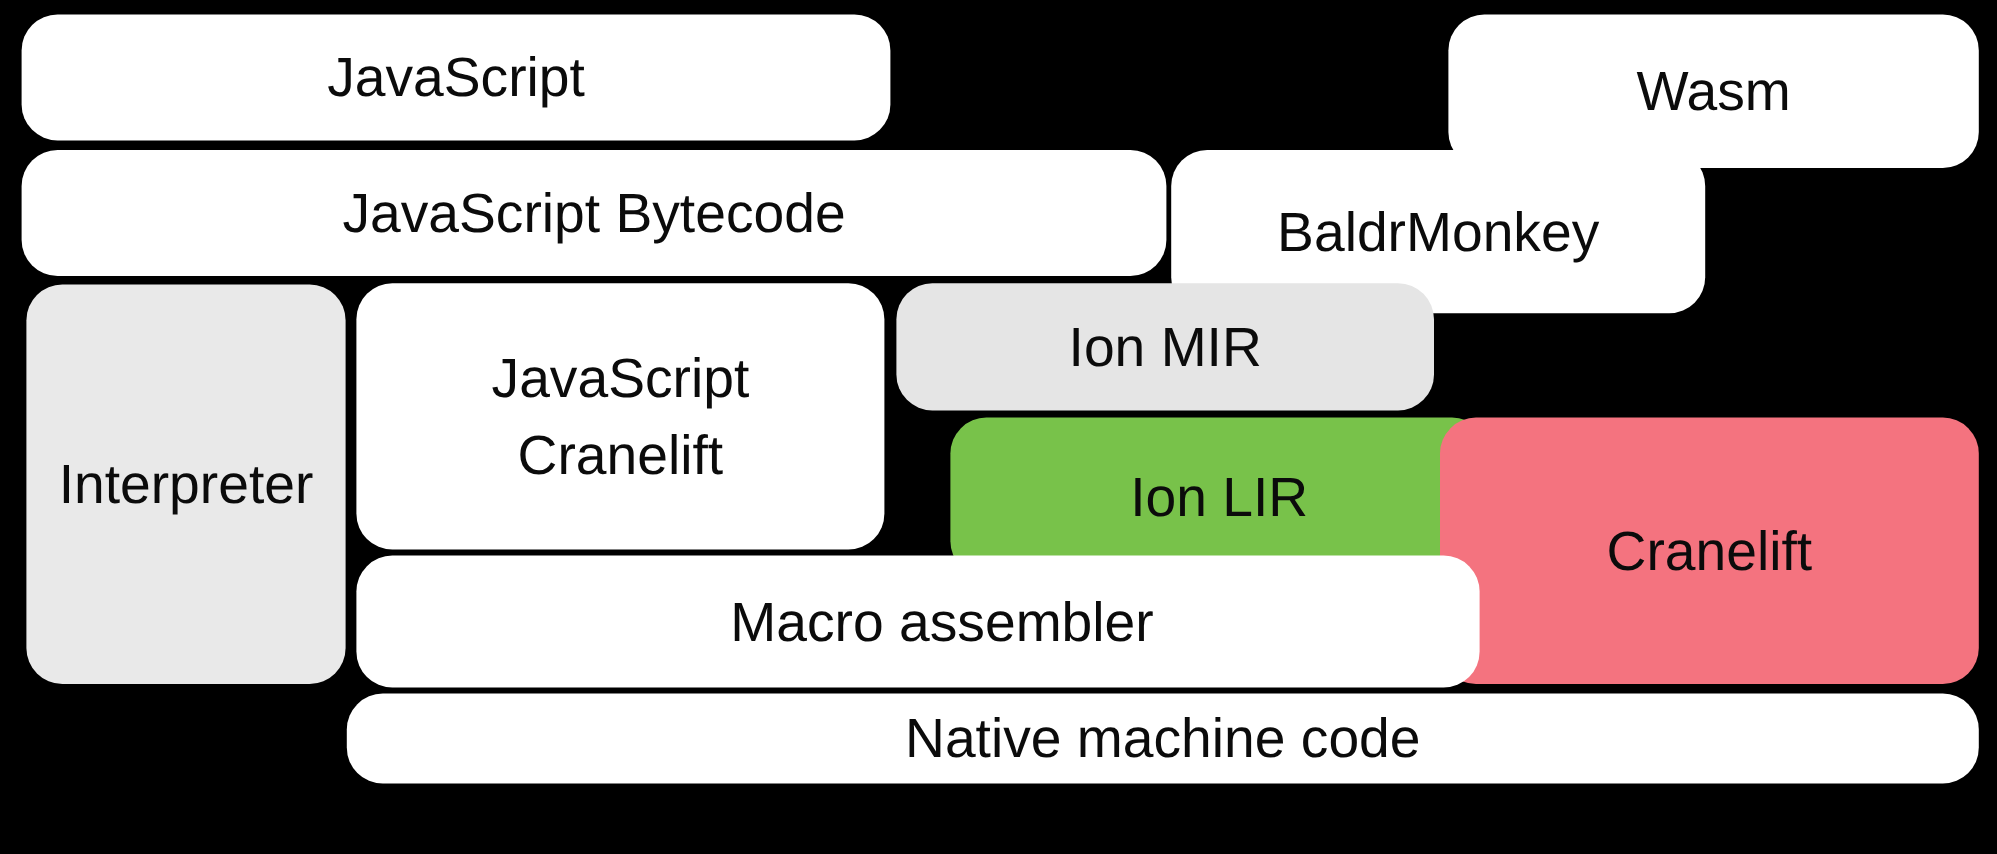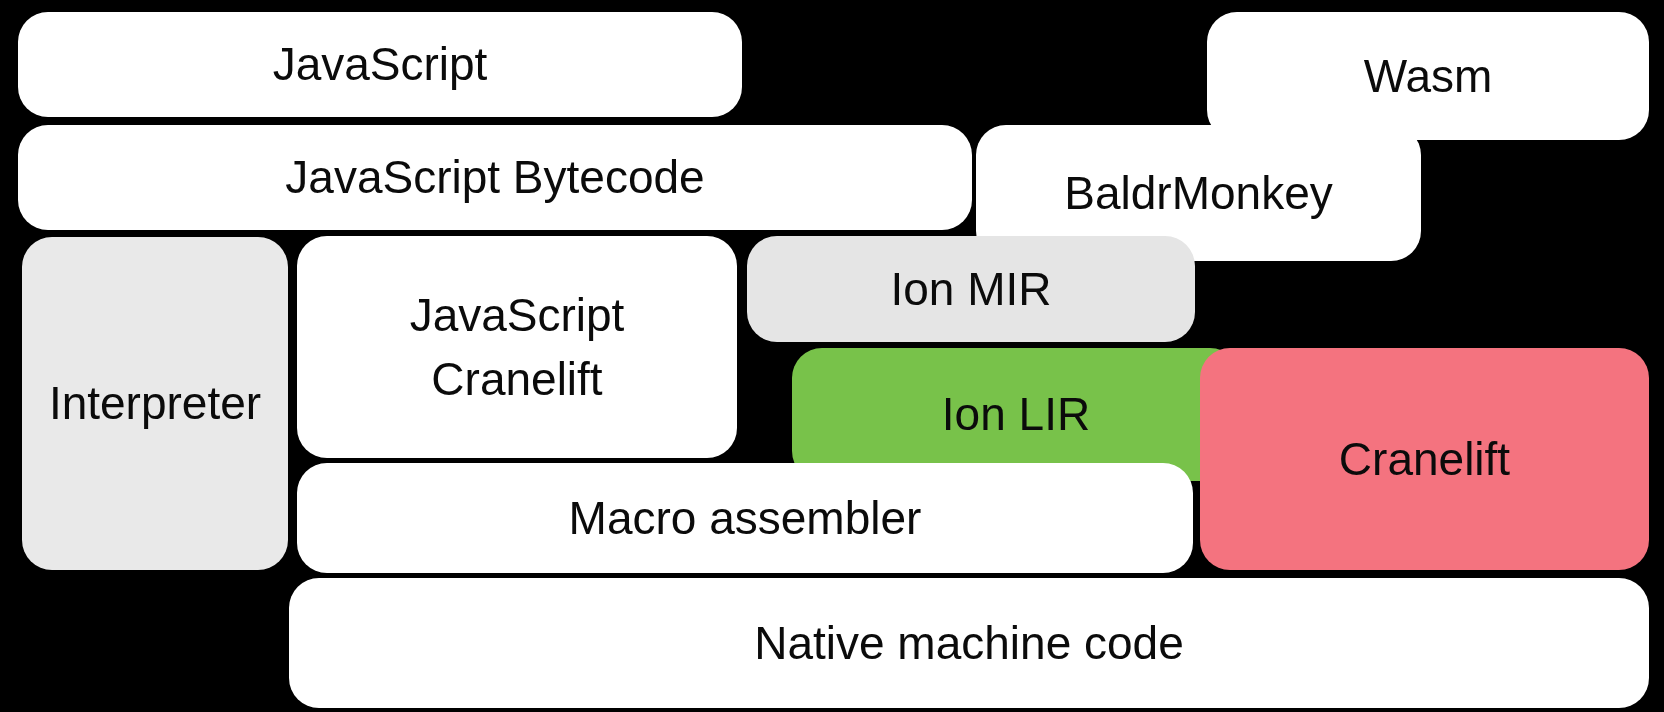--- a/index.html
+++ b/index.html
@@ -32,22 +32,22 @@
   .b-javascript   { left: 18px;   top: 12px;  width: 724px;  height: 105px; }
   .b-asmjs        { left: 746px;  top: 12px;  width: 451px;  height: 105px; }
   .b-wasm         { left: 1207px; top: 12px;  width: 442px;  height: 128px; }
   .b-bytecode     { left: 18px;   top: 125px; width: 954px;  height: 105px; }
   .b-baldrmonkey  { left: 976px;  top: 125px; width: 445px;  height: 136px; }
   .b-interpreter  { left: 22px;   top: 237px; width: 266px;  height: 333px; }
   .b-baseline     { left: 297px;  top: 236px; width: 440px;  height: 222px; }
   .b-ionmir       { left: 747px;  top: 236px; width: 448px;  height: 106px; }
   .b-ionlir       { left: 747px;  top: 348px; width: 448px;  height: 133px; margin-left: 45px; }
   .b-cranelift    { left: 1200px; top: 348px; width: 449px;  height: 222px; }
-  .b-macro        { left: 297px;  top: 463px; width: 896px;  height: 110px; }
-  .b-native       { left: 289px;  top: 578px; width: 1360px; height: 130px; align-items: center; }
+  .b-macro        { left: 297px;  top: 463px; width: 896px;  height: 110px; padding-left: 40px; }
+  .b-native       { left: 289px;  top: 578px; width: 1360px; height: 75px; align-items: center; }
 </style>
 </head>
 <body>
 
 <div class="stage">
 
   <div class="box b-javascript" style="background-color: rgb(255, 255, 255);">
     <span>JavaScript</span>
   </div>
 

